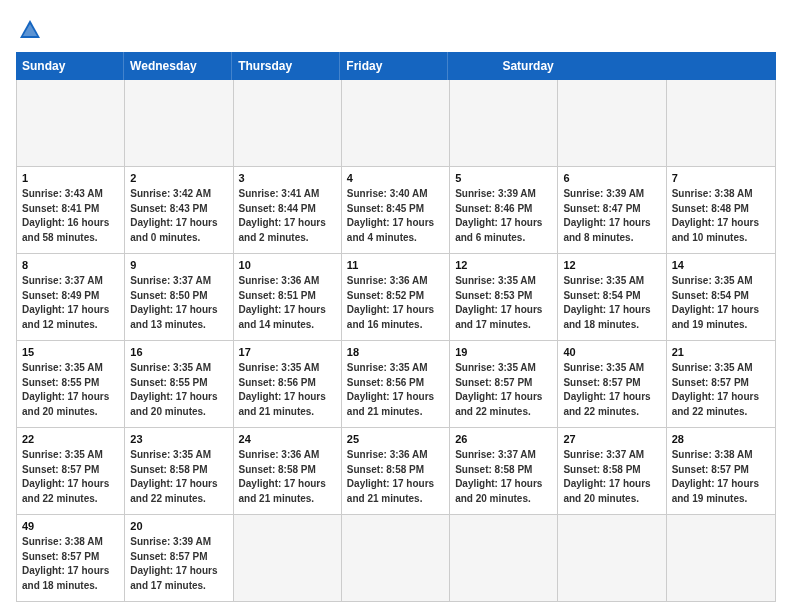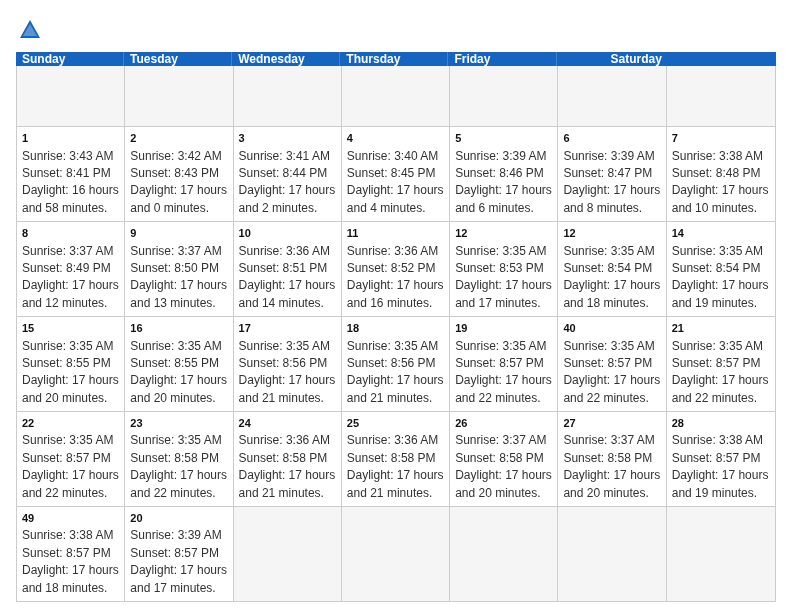--- a/index.html
+++ b/index.html
@@ -67,21 +67,21 @@
     .cal-header {
       display: grid;
       grid-template-columns: repeat(7, 1fr);
       background: #1565c0;
       border-radius: 0;
     }
     .cal-header-cell {
       color: #fff;
       font-weight: bold;
       font-size: 12px;
-      padding: 0 6px;
+      padding: 7px 6px;
       text-align: left;
       border-right: 1px solid rgba(255,255,255,0.2);
     }
     .cal-header-cell:last-child { border-right: none; margin-left: 48px; }
     .cal-body {
       flex: 1;
       display: flex;
       flex-direction: column;
       border: 1px solid #ccc;
       border-top: none;
@@ -106,23 +106,24 @@
     .cal-cell:last-child { border-right: none; }
     .cal-cell.empty { background: #f5f5f5; }
     .day-num {
       font-size: 11px;
       font-weight: bold;
       color: #111;
       display: block;
       margin-bottom: 1px;
     }
     .cell-text {
-      font-size: 12px;
+      font-size: 10px;
       color: #333;
       line-height: 1.45;
+      font-weight: bold;
     }
   </style>
 </head>
 <body>
 
 <div class="page">
   <div class="header">
     <div class="logo">
       <svg class="logo-icon" viewBox="0 0 28 28">
         <polygon points="14,4 24,22 4,22" fill="#1565c0"></polygon>
@@ -135,21 +136,20 @@
     </div>
     <div class="title-block">
       <div class="month-title"></div>
       <div class="location"></div>
     </div>
   </div>
 
   <div class="calendar">
     <div class="cal-header">
     <div class="cal-header-cell">Sunday</div>
-        <div class="cal-header-cell">Tuesday</div>
         <div class="cal-header-cell">Wednesday</div>
         <div class="cal-header-cell">Thursday</div>
         <div class="cal-header-cell">Friday</div>
         <div class="cal-header-cell">Saturday</div>
       </div>
     <div class="cal-body">
     <div class="cal-row">
           <div class="cal-cell empty"></div>
           <div class="cal-cell empty"></div>
           <div class="cal-cell empty"></div>

